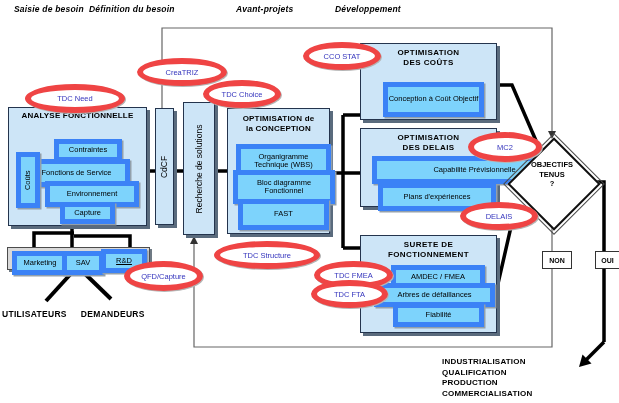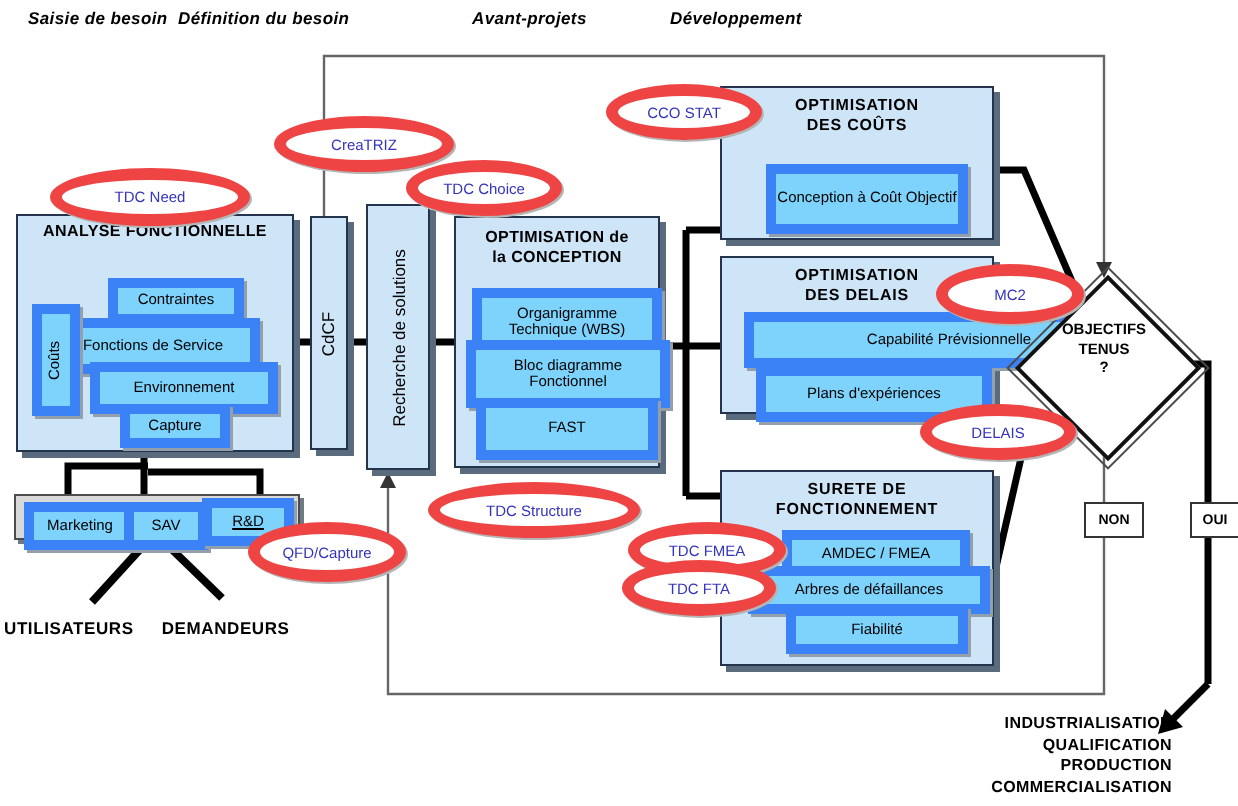--- a/index.html
+++ b/index.html
@@ -23,21 +23,21 @@
            border:2px solid #111;outline:1px solid #4a4a4a;outline-offset:2px;
            transform:rotate(45deg);z-index:1;}
   #diamond-label{position:absolute;left:512px;top:160px;width:80px;text-align:center;
            font-size:7.5px;font-weight:bold;line-height:9.5px;z-index:2;}
   .decisionbox{position:absolute;background:#fff;border:1px solid #333;display:flex;align-items:center;
            justify-content:center;font-size:7px;font-weight:600;z-index:3;}
   #platform{position:absolute;left:7px;top:247px;width:141px;height:21px;background:#d9d9d9;
            border:1px solid #4c4c4c;box-shadow:2px 2px 0 #6f7a84;z-index:1;}
   #users-label{position:absolute;left:2px;top:309px;display:flex;gap:14px;
            font-size:8.5px;font-weight:bold;letter-spacing:.3px;z-index:1;}
-  #output-block{position:absolute;left:462px;top:357px;width:124px;text-align:right;
+  #output-block{position:absolute;left:442px;top:357px;width:124px;text-align:left;
            font-size:8px;font-weight:bold;line-height:10.5px;letter-spacing:.2px;z-index:1;}
 </style>
 </head>
 <body>
 
 <div id="stage">
 
   <svg id="wires" width="619" height="403" viewBox="0 0 619 403">
 
     <polyline points="162,108 162,28 552,28 552,136" fill="none" stroke="#666" stroke-width="1.2"></polyline>

